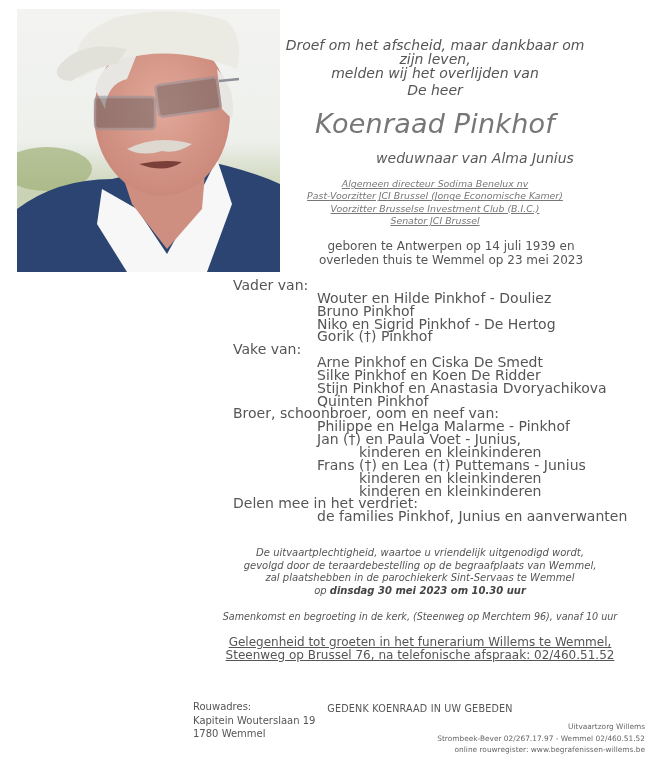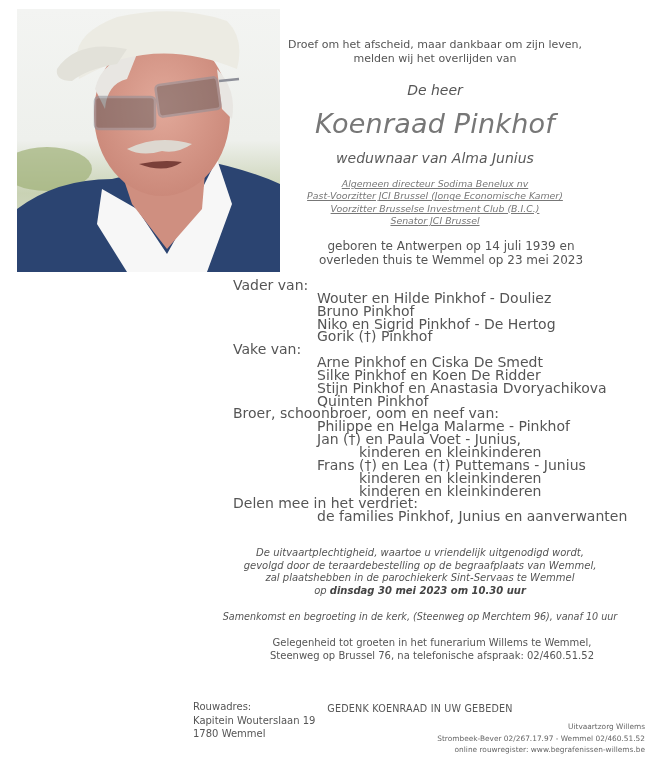--- a/index.html
+++ b/index.html
@@ -2,34 +2,34 @@
 <html><head>
 <meta charset="utf-8">
 <style>
   html, body { margin:0; padding:0; background:#ffffff; }
   body { width:655px; height:768px; position:relative; overflow:hidden;
          font-family:"DejaVu Sans", sans-serif; color:#555555; }
   .abs { position:absolute; }
   .center { text-align:center; }
   .photo { left:17px; top:9px; width:263px; height:263px; overflow:hidden; background:#e9ece8; }
   .photo svg { display:block; width:100%; height:100%; }
-  .intro { left:280px; top:38px; width:310px; font-size:11px; line-height:14px; }
+  .intro { left:280px; top:38px; width:310px; font-size:14px; line-height:14px;font-style:italic; }
   .deheer { left:280px; top:82px; width:310px; font-size:14px; font-style:italic; color:#555; }
   .name { left:280px; top:108px; width:310px; font-size:27px; font-style:italic; color:#777; letter-spacing:0.2px; }
-  .widow { left:280px; top:150px; width:310px; font-size:14px; font-style:italic; color:#5a5a5a; }
+  .widow { left:280px; top:150px; width:310px; font-size:14px; font-style:italic; color:#5a5a5a;padding-left:40px; }
   .titles { left:280px; top:178px; width:310px; font-size:9.4px; line-height:12.3px; font-style:italic; color:#777;text-decoration:underline; }
   .born { left:280px; top:240px; width:310px; font-size:12px; line-height:13.5px;margin-left:16px; }
   .family { left:233px; top:279px; width:400px; font-size:14px; line-height:12.85px; }
   .fam-label { padding-left:0; }
   .fam-l1 { padding-left:84px; }
   .fam-l2 { padding-left:126px; }
   .ceremony { left:220px; top:547px; width:400px; font-size:10px; line-height:12.6px;font-style:italic; }
   .ceremony b { font-weight:bold; color:#444; }
   .gathering { left:210px; top:611px; width:420px; font-size:9.6px; font-style:italic; }
-  .visit { left:232px; top:636px; width:400px; font-size:10px; line-height:13px; }
+  .visit { left:220px; top:636px; width:400px; font-size:12px; line-height:13px;text-decoration:underline; }
   .remember { left:220px; top:675px; width:400px; font-size:9.6px; letter-spacing:0.2px;margin-top:28px; }
   .address { left:193px; top:700px; width:200px; font-size:10px; line-height:13.5px; }
   .undertaker { right:10px; top:721px; width:260px; font-size:7.4px; line-height:11.6px; text-align:right; color:#666; }
 </style>
 </head>
 <body>
 
 <div class="abs photo">
   <svg viewBox="0 0 263 263" preserveAspectRatio="none">
     <defs>

